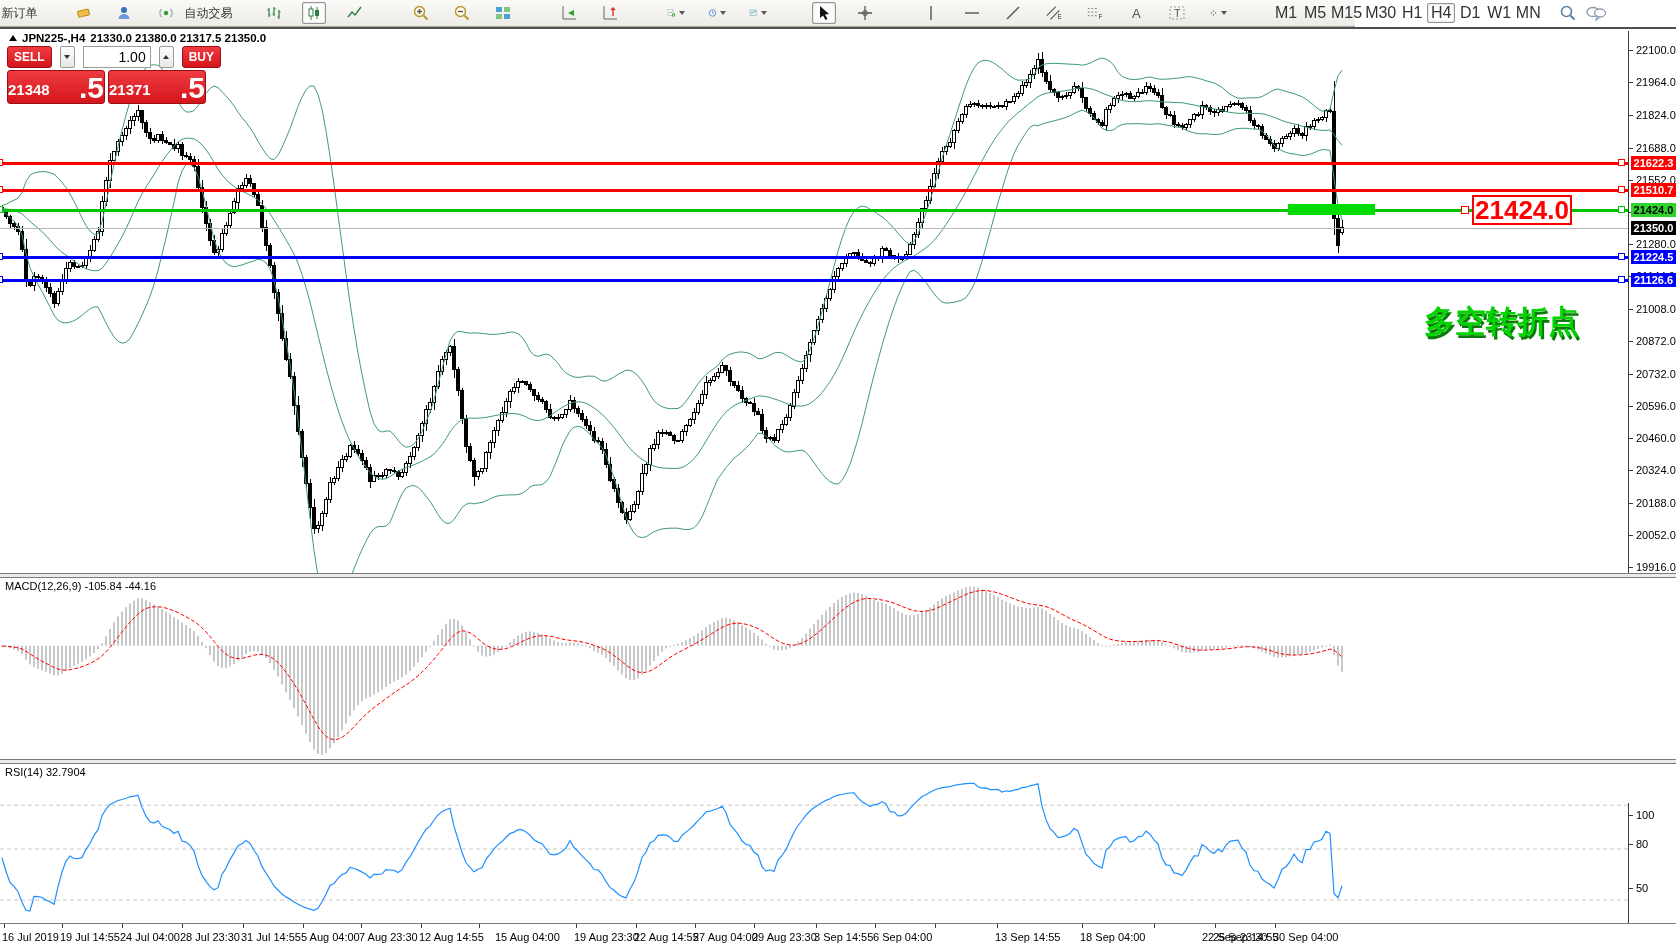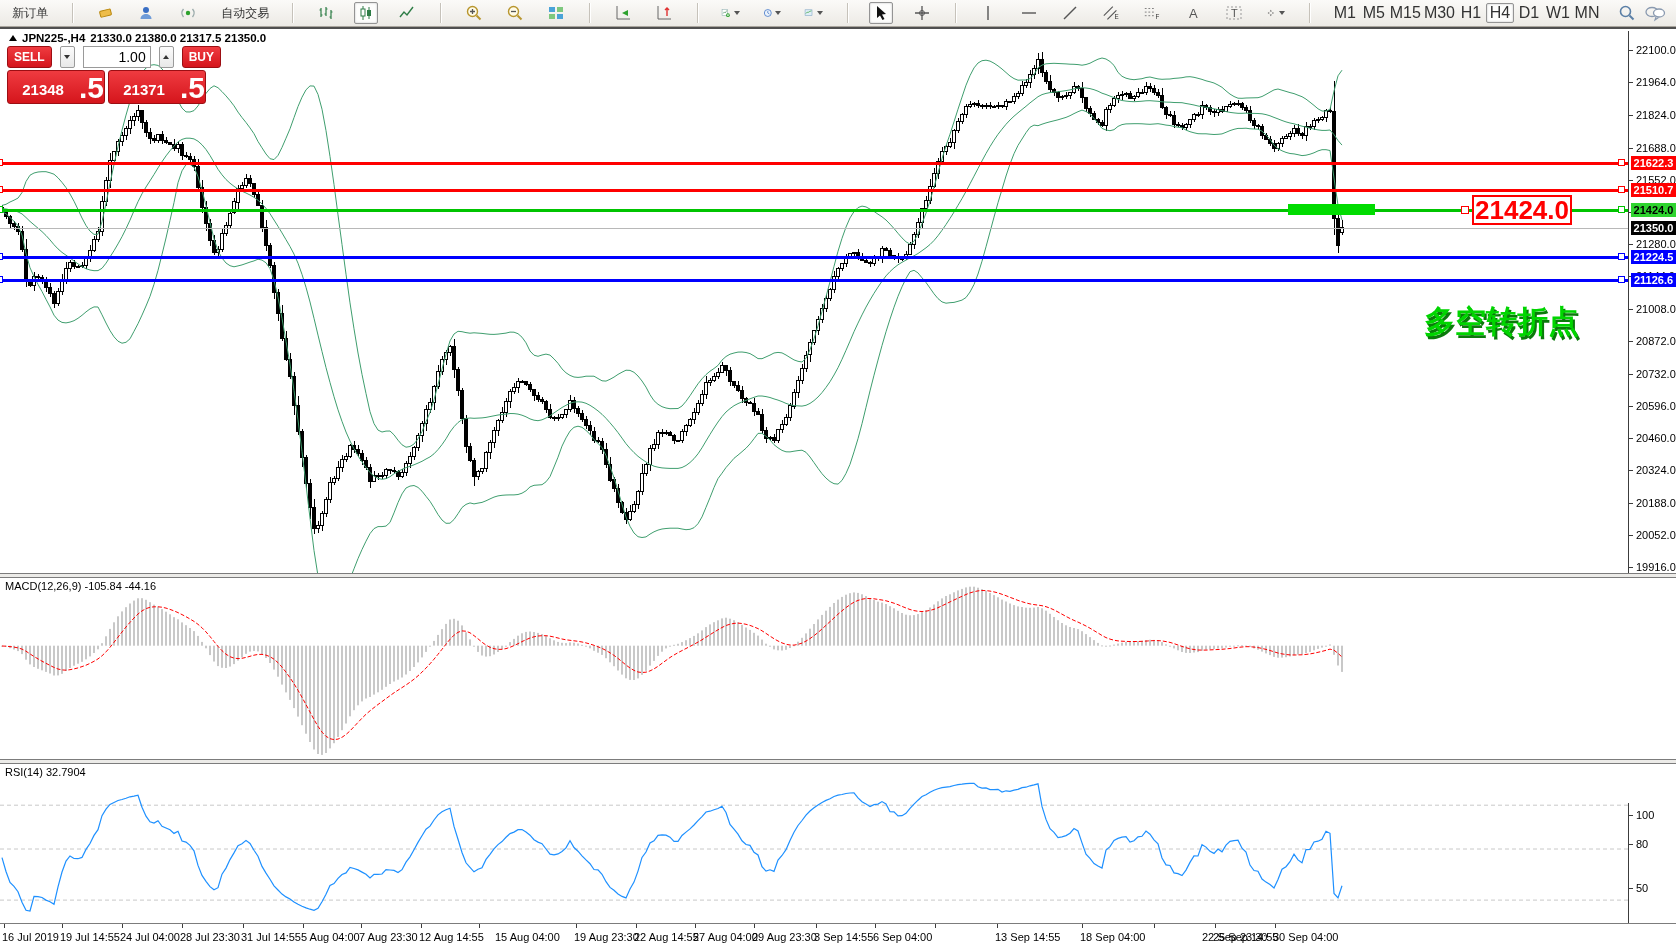--- a/index.html
+++ b/index.html
@@ -1,20 +1,20 @@
 <!DOCTYPE html>
 <html><head>
 <meta charset="utf-8">
 <style>
   html,body{margin:0;padding:0;background:#d4d0c8;}
   *{box-sizing:border-box;}
   .app{position:relative;width:1676px;height:945px;background:#fff;overflow:hidden;
        font-family:"Liberation Sans","DejaVu Sans",sans-serif;}
   
-  .toolbar{position:absolute;top:0;left:0;width:1676px;height:27px;
+  .toolbar{position:absolute;top:0;left:0;width:1355px;height:27px;
     background:linear-gradient(#fbfaf8,#eceae5);border-bottom:1px solid #a9a59d;
     display:flex;align-items:center;padding:0 6px;gap:17px;}
   .tbtn{height:22px;min-width:24px;display:flex;align-items:center;justify-content:center;
     border:1px solid transparent;border-radius:2px;padding:0 2px;color:#333;}
   .tbtn.active{background:#fdfdfc;border-color:#949494;box-shadow:inset 0 0 2px #bbb;}
   .tbtn .lbl{font-size:12px;margin-left:3px;white-space:nowrap;}
   .tsep{width:1px;height:20px;background:#c6c2ba;margin:0 4px;box-shadow:1px 0 0 #fff;}
   .caret{width:0;height:0;border-left:3px solid transparent;border-right:3px solid transparent;
     border-top:4px solid #555;margin-left:3px;}
   .tf{min-width:28px;height:20px;display:flex;align-items:center;justify-content:center;
@@ -49,21 +49,21 @@
     color:#fff;font-weight:bold;font-size:12px;display:flex;align-items:center;justify-content:center;}
   .tp-sell{width:45px;} .tp-buy{width:48px;}
   .spin{width:15px;background:linear-gradient(#fcfcfc,#e8e8e8);border:1px solid #9a9a9a;border-radius:2px;
     display:flex;align-items:center;justify-content:center;}
   .spin .up{width:0;height:0;border-left:3px solid transparent;border-right:3px solid transparent;border-bottom:4px solid #333;}
   .spin .down{width:0;height:0;border-left:3px solid transparent;border-right:3px solid transparent;border-top:4px solid #333;}
   .vol{width:68px;border:1px solid #9a9a9a;text-align:right;font-size:14px;padding:0 4px;
     font-family:"Liberation Sans",sans-serif;}
   .tp-row2{display:flex;gap:3px;margin-top:2px;}
   .price-box{width:98px;height:34px;background:linear-gradient(#ef3b40,#d5151c);border:1px solid #9c0e13;
-    border-radius:3px;color:#fff;display:flex;align-items:flex-end;justify-content:flex-end;padding-bottom:1px;gap:15px;}
+    border-radius:3px;color:#fff;display:flex;align-items:flex-end;justify-content:space-between;padding-bottom:1px;}
   .price-box .main{font-size:15px;font-weight:bold;line-height:24px;}
   .price-box .big{font-size:30px;font-weight:bold;line-height:28px;}
   
   .price-note{position:absolute;border:2px solid #f00;background:#fff;color:#f00;z-index:7;
     font-size:26px;font-weight:bold;display:flex;align-items:center;justify-content:center;
     font-family:"Liberation Sans",sans-serif;}
   .note-anchor{position:absolute;width:8px;height:8px;background:#fff;border:1px solid #f00;z-index:7;}
   .green-rect{position:absolute;z-index:6;}
   .cn-note{position:absolute;left:1424px;top:272px;z-index:7;font-size:31px;font-weight:bold;
     color:#00d500;text-shadow:2px 3px 0 #0b7a0b;white-space:nowrap;}

